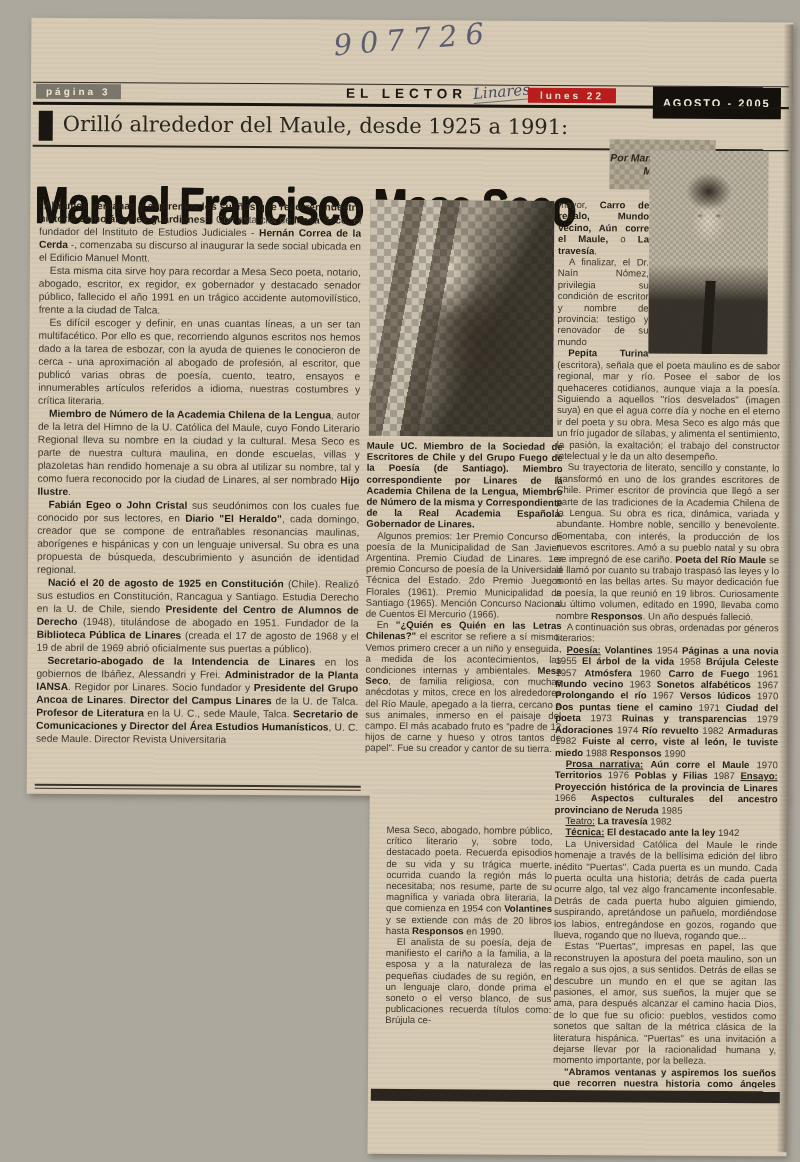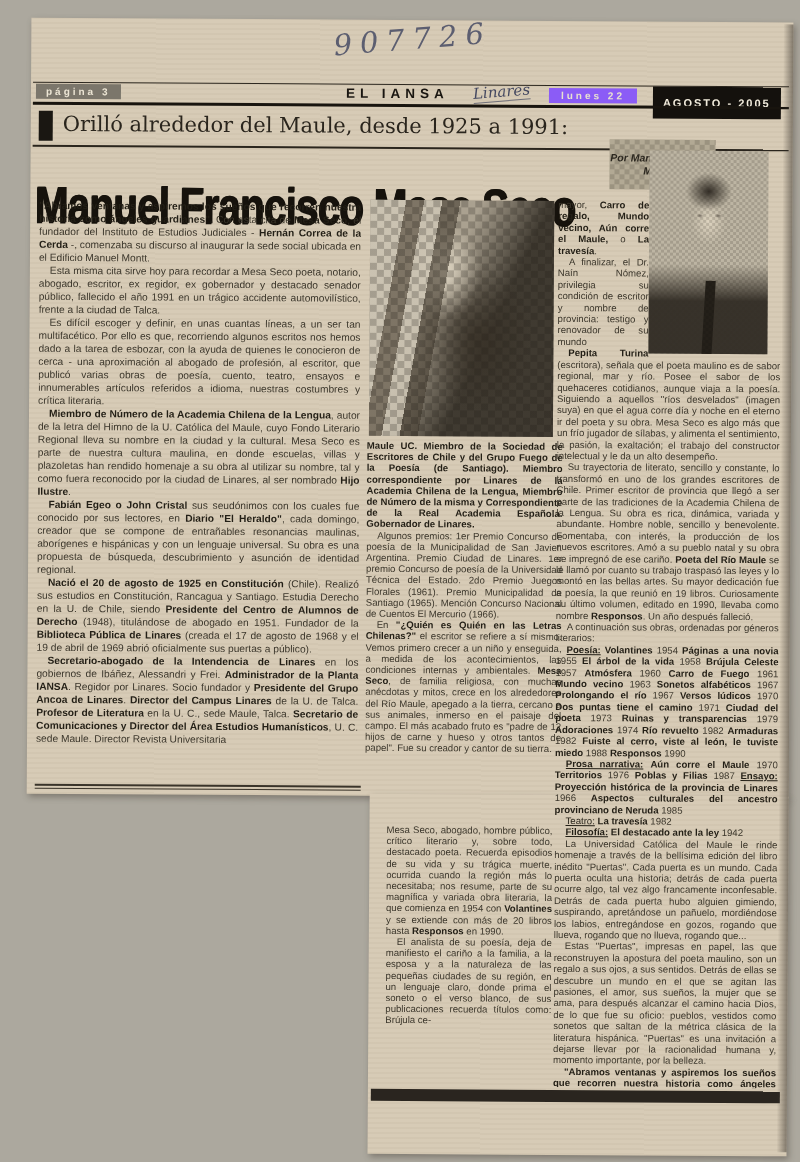--- a/index.html
+++ b/index.html
@@ -16,21 +16,21 @@
          font-size:29px;letter-spacing:8px;color:#5c5e70;transform:rotate(-5deg);}
   
   .mast-topline{position:absolute;left:30px;top:84px;width:756px;height:1px;background:#2c271f;}
   .mast-bottomline{position:absolute;left:30px;top:104px;width:756px;height:3px;background:#18140e;}
   .pagina-box{position:absolute;left:33px;top:86px;padding:2px 10px;background:#7b766b;color:#ece5d4;
          font-size:10px;font-weight:bold;letter-spacing:3px;}
   .paper-title{position:absolute;left:343px;top:86px;font-size:13.5px;font-weight:bold;
          letter-spacing:5px;color:#191510;}
   .hand-city{position:absolute;left:470px;top:82px;font-family:"DejaVu Serif",serif;font-style:italic;
          font-size:15px;color:#444860;transform:rotate(-5deg);border-bottom:1px solid rgba(68,72,96,.7);}
-  .lunes-box{position:absolute;left:546px;top:87px;padding:2px 12px;background:#8b5cf6;color:#e8e1d0;
+  .lunes-box{position:absolute;left:525px;top:87px;padding:2px 12px;background:#b91c1c;color:#e8e1d0;
          font-size:10px;font-weight:bold;letter-spacing:3px;}
   .agosto-box{position:absolute;left:650px;top:85px;padding:10px 10px;background:#14110d;color:#f2ecdc;
          font-size:11px;font-weight:bold;letter-spacing:2px;}
   
   .kicker-bullet{position:absolute;left:36px;top:113px;width:14px;height:30px;background:#1a1712;}
   .kicker{position:absolute;left:60px;top:114px;font-family:"DejaVu Serif",serif;font-size:21px;color:#2a251d;}
   .kicker-rule{position:absolute;left:30px;top:147px;width:756px;height:2px;background:#2a251d;}
   .headline{position:absolute;left:32px;top:150px;width:590px;white-space:nowrap;
          font-size:42px;font-weight:bold;letter-spacing:-1px;color:#16120c;
          transform:scale(.97,1.22);transform-origin:left top;
@@ -82,21 +82,21 @@
 <div class="page">
   <div class="rot">
 
     <div class="piece piece1"></div>
     <div class="piece piece2"></div>
 
     <div class="handnum">907726</div>
 
     <div class="mast-topline"></div>
     <div class="pagina-box">página 3</div>
-    <div class="paper-title">EL IANSA</div>
+    <div class="paper-title">EL LECTOR</div>
     <div class="hand-city">Linares</div>
     <div class="lunes-box">lunes 22</div>
     <div class="agosto-box">AGOSTO - 2005</div>
     <div class="mast-bottomline"></div>
 
     <div class="kicker-bullet"></div>
     <div class="kicker">Orilló alrededor del Maule, desde 1925 a 1991:</div>
     <div class="kicker-rule"></div>
     <h1 class="headline">Manuel Francisco Mesa Seco</h1>
 
@@ -128,21 +128,21 @@
     <div class="col col3">
       <span class="photo-spacer"></span>
       <p class="runs noindent"><span>mayor, </span><span class="b" style="font-weight: bold;">Carro de regalo, Mundo vecino, Aún corre el Maule,</span><span> o </span><span class="b" style="font-weight: bold;">La travesía</span><span>.</span></p>
       <p>A finalizar, el Dr. Naín Nómez, privilegia su condición de escritor y nombre de provincia: testigo y renovador de su mundo</p>
       <p class="runs"><span class="b" style="font-weight: bold;">Pepita Turina</span><span> (escritora), señala que el poeta maulino es de sabor regional, mar y río. Posee el sabor de los quehaceres cotidianos, aunque viaja a la poesía. Siguiendo a aquellos "ríos desvelados" (imagen suya) en que el agua corre día y noche en el eterno ir del poeta y su obra. Mesa Seco es algo más que un frío jugador de sílabas, y alimenta el sentimiento, la pasión, la exaltación; el trabajo del constructor intelectual y le da un alto desempeño.</span></p>
       <p class="runs"><span>Su trayectoria de literato, sencillo y constante, lo transformó en uno de los grandes escritores de Chile. Primer escritor de provincia que llegó a ser parte de las tradiciones de la Academia Chilena de la Lengua. Su obra es rica, dinámica, variada y abundante. Hombre noble, sencillo y benevolente. Fomentaba, con interés, la producción de los nuevos escritores. Amó a su pueblo natal y su obra se impregnó de ese cariño. </span><span class="b" style="font-weight: bold;">Poeta del Río Maule</span><span> se le llamó por cuanto su trabajo traspasó las leyes y lo montó en las bellas artes. Su mayor dedicación fue a poesía, la que reunió en 19 libros. Curiosamente su último volumen, editado en 1990, llevaba como nombre </span><span class="b" style="font-weight: bold;">Responsos</span><span>. Un año después falleció.</span></p>
       <p>A continuación sus obras, ordenadas por géneros literarios:</p>
       <p class="runs"><span class="b u" style="font-weight: bold;">Poesía:</span><span> </span><span class="b" style="font-weight: bold;">Volantines</span><span> 1954 </span><span class="b" style="font-weight: bold;">Páginas a una novia</span><span> 1955 </span><span class="b" style="font-weight: bold;">El árbol de la vida</span><span> 1958 </span><span class="b" style="font-weight: bold;">Brújula Celeste</span><span> 1957 </span><span class="b" style="font-weight: bold;">Atmósfera</span><span> 1960 </span><span class="b" style="font-weight: bold;">Carro de Fuego</span><span> 1961 </span><span class="b" style="font-weight: bold;">Mundo vecino</span><span> 1963 </span><span class="b" style="font-weight: bold;">Sonetos alfabéticos</span><span> 1967 </span><span class="b" style="font-weight: bold;">Prolongando el río</span><span> 1967 </span><span class="b" style="font-weight: bold;">Versos lúdicos</span><span> 1970 </span><span class="b" style="font-weight: bold;">Dos puntas tiene el camino</span><span> 1971 </span><span class="b" style="font-weight: bold;">Ciudad del poeta</span><span> 1973 </span><span class="b" style="font-weight: bold;">Ruinas y transparencias</span><span> 1979 </span><span class="b" style="font-weight: bold;">Adoraciones</span><span> 1974 </span><span class="b" style="font-weight: bold;">Río revuelto</span><span> 1982 </span><span class="b" style="font-weight: bold;">Armaduras</span><span> 1982 </span><span class="b" style="font-weight: bold;">Fuiste al cerro, viste al león, le tuviste miedo</span><span> 1988 </span><span class="b" style="font-weight: bold;">Responsos</span><span> 1990</span></p>
       <p class="runs"><span class="b u" style="font-weight: bold;">Prosa narrativa:</span><span> </span><span class="b" style="font-weight: bold;">Aún corre el Maule</span><span> 1970 </span><span class="b" style="font-weight: bold;">Territorios</span><span> 1976 </span><span class="b" style="font-weight: bold;">Poblas y Filias</span><span> 1987 </span><span class="b u" style="font-weight: bold;">Ensayo:</span><span> </span><span class="b" style="font-weight: bold;">Proyección histórica de la provincia de Linares</span><span> 1966 </span><span class="b" style="font-weight: bold;">Aspectos culturales del ancestro provinciano de Neruda</span><span> 1985</span></p>
       <p class="runs"><span class="b u" style="font-weight: normal;">Teatro:</span><span> </span><span class="b" style="font-weight: bold;">La travesía</span><span> 1982</span></p>
-      <p class="runs"><span class="b u" style="font-weight: bold;">Filosofía:</span><span> </span><span class="b" style="font-weight: bold;">El destacado ante la ley</span><span> 1942</span></p>
+      <p class="runs"><span class="b u" style="font-weight: bold;">Técnica:</span><span> </span><span class="b" style="font-weight: bold;">El destacado ante la ley</span><span> 1942</span></p>
       <p>La Universidad Católica del Maule le rinde homenaje a través de la bellísima edición del libro inédito "Puertas". Cada puerta es un mundo. Cada puerta oculta una historia; detrás de cada puerta ocurre algo, tal vez algo francamente inconfesable. Detrás de cada puerta hubo alguien gimiendo, suspirando, apretándose un pañuelo, mordiéndose los labios, entregándose en gozos, rogando que llueva, rogando que no llueva, rogando que...</p>
       <p>Estas "Puertas", impresas en papel, las que reconstruyen la apostura del poeta maulino, son un regalo a sus ojos, a sus sentidos. Detrás de ellas se descubre un mundo en el que se agitan las pasiones, el amor, sus sueños, la mujer que se ama, para después alcanzar el camino hacia Dios, de lo que fue su oficio: pueblos, vestidos como sonetos que saltan de la métrica clásica de la literatura hispánica. "Puertas" es una invitación a dejarse llevar por la racionalidad humana y, momento importante, por la belleza.</p>
       <p class="runs"><span class="b" style="font-weight: bold;">"Abramos ventanas y aspiremos los sueños que recorren nuestra historia como ángeles guardianes"</span></p>
     </div>
 
     <div class="col col4">
       <p class="runs noindent"><span>Mesa Seco, abogado, hombre público, crítico literario y, sobre todo, destacado poeta. Recuerda episodios de su vida y su trágica muerte, ocurrida cuando la región más lo necesitaba; nos resume, parte de su magnífica y variada obra literaria, la que comienza en 1954 con </span><span class="b" style="font-weight: bold;">Volantines</span><span> y se extiende con más de 20 libros hasta </span><span class="b" style="font-weight: bold;">Responsos</span><span> en 1990.</span></p>
       <p>El analista de su poesía, deja de manifiesto el cariño a la familia, a la esposa y a la naturaleza de las pequeñas ciudades de su región, en un lenguaje claro, donde prima el soneto o el verso blanco, de sus publicaciones recuerda títulos como: Brújula ce-</p>
     </div>
 

